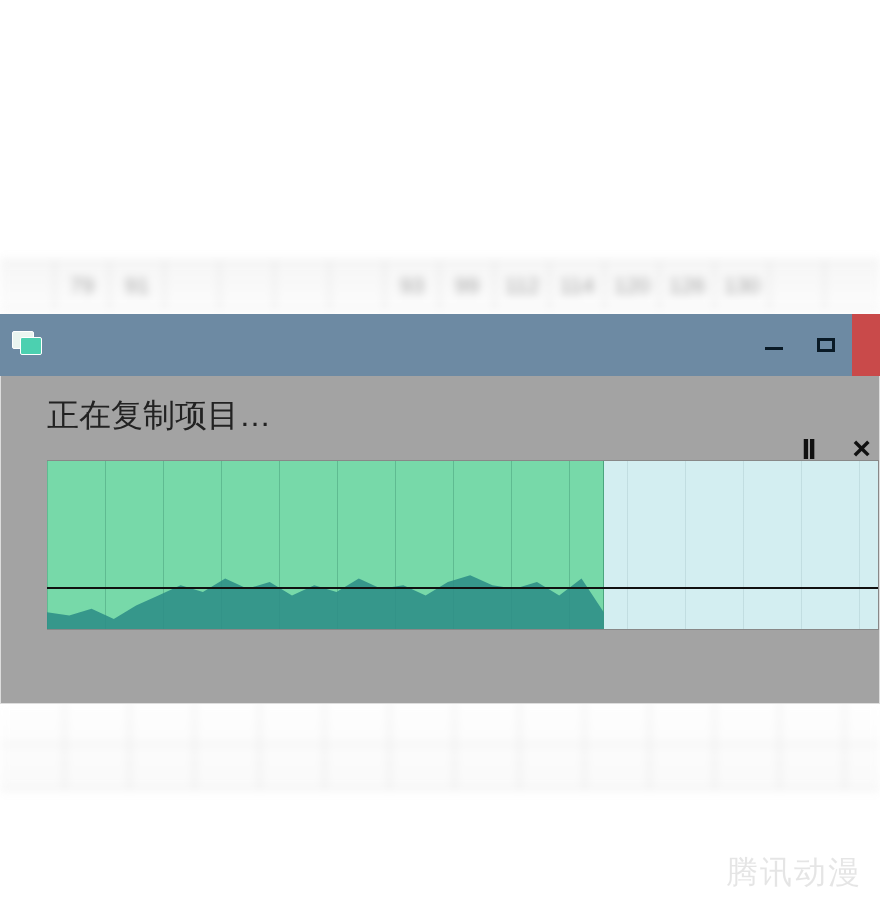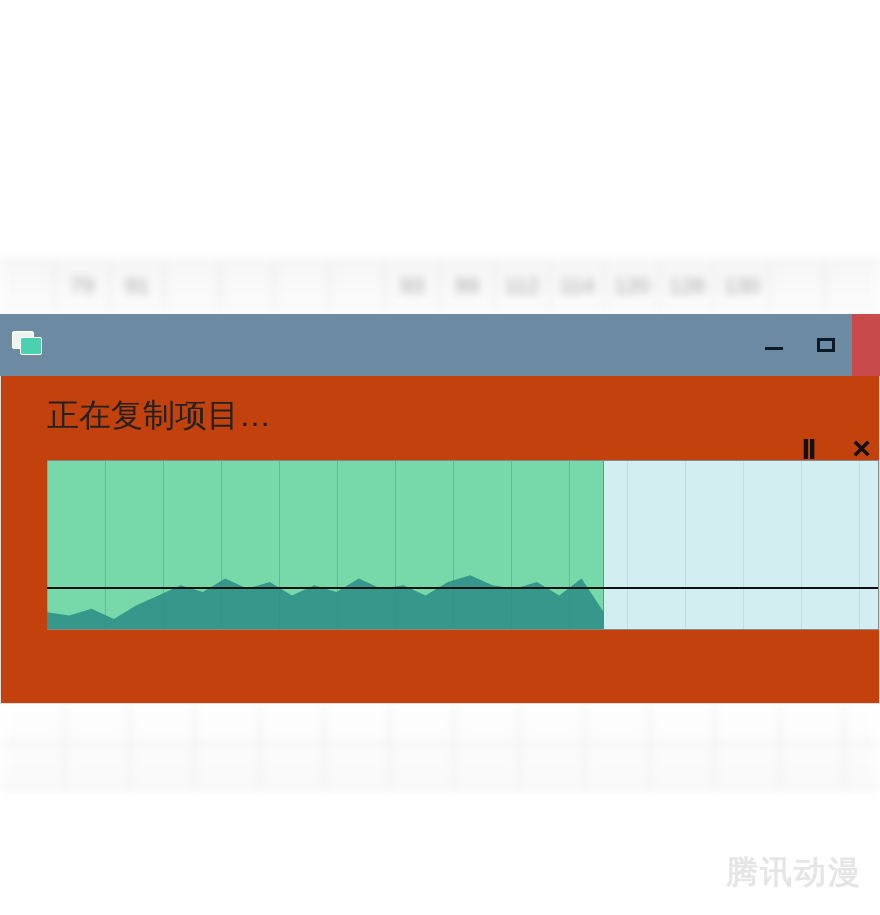--- a/index.html
+++ b/index.html
@@ -120,21 +120,21 @@
       height: 14px;
       border: 3px solid #0a1a26;
       box-sizing: border-box;
     }
     .win-btn.close {
       background: #c94a4a;
       width: 28px;
     }
 
     .dialog-body {
-      background: #c2410c;
+      background: #a3a3a3;
       padding: 18px 0 24px 46px;
       height: 328px;
       position: relative;
       border: 1px solid #ddd;
       border-top: none;
     }
 
     .status-line {
       font-size: 32px;
       color: #222;
@@ -208,21 +208,21 @@
       width: 100%;
       height: 100%;
       display: block;
     }
 
     .watermark {
       position: absolute;
       right: 18px;
       bottom: 20px;
       font-size: 32px;
-      font-weight: 700;
+      font-weight: 400;
       color: rgba(0,0,0,0.1);
       text-shadow: 1px 1px 0 rgba(255,255,255,0.4);
       letter-spacing: 2px;
     }
   </style>
 </head>
 <body>
 
 <div class="bg-blur bg-ruler-top">
   <div class="cell"></div>

